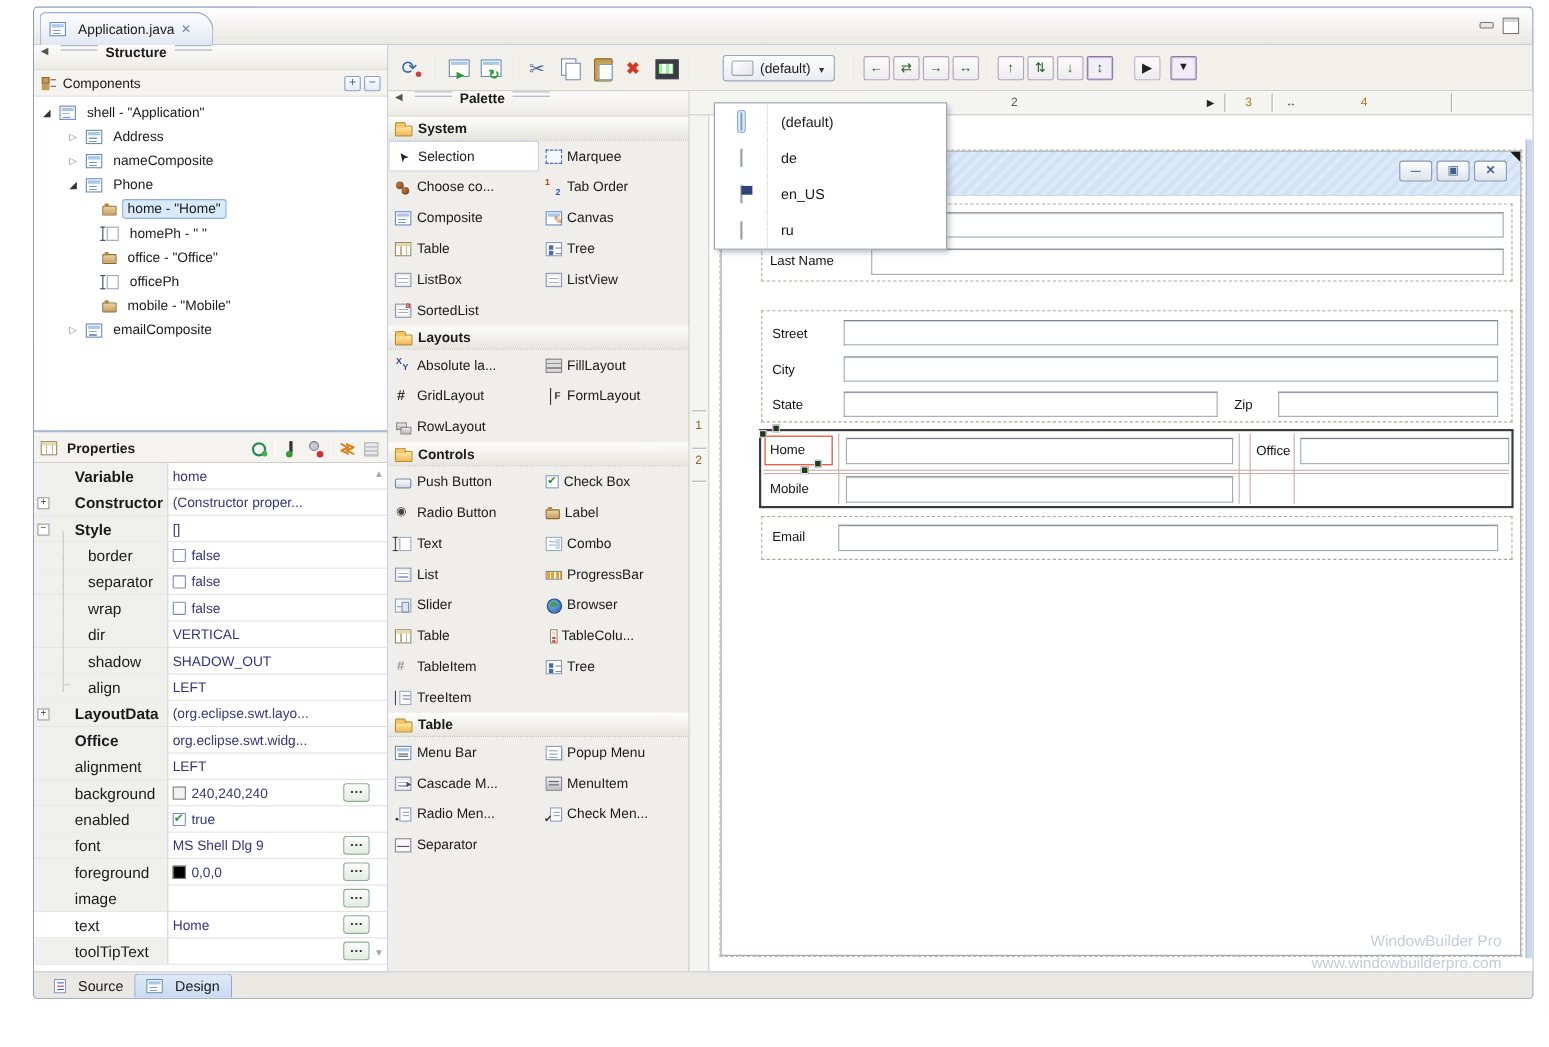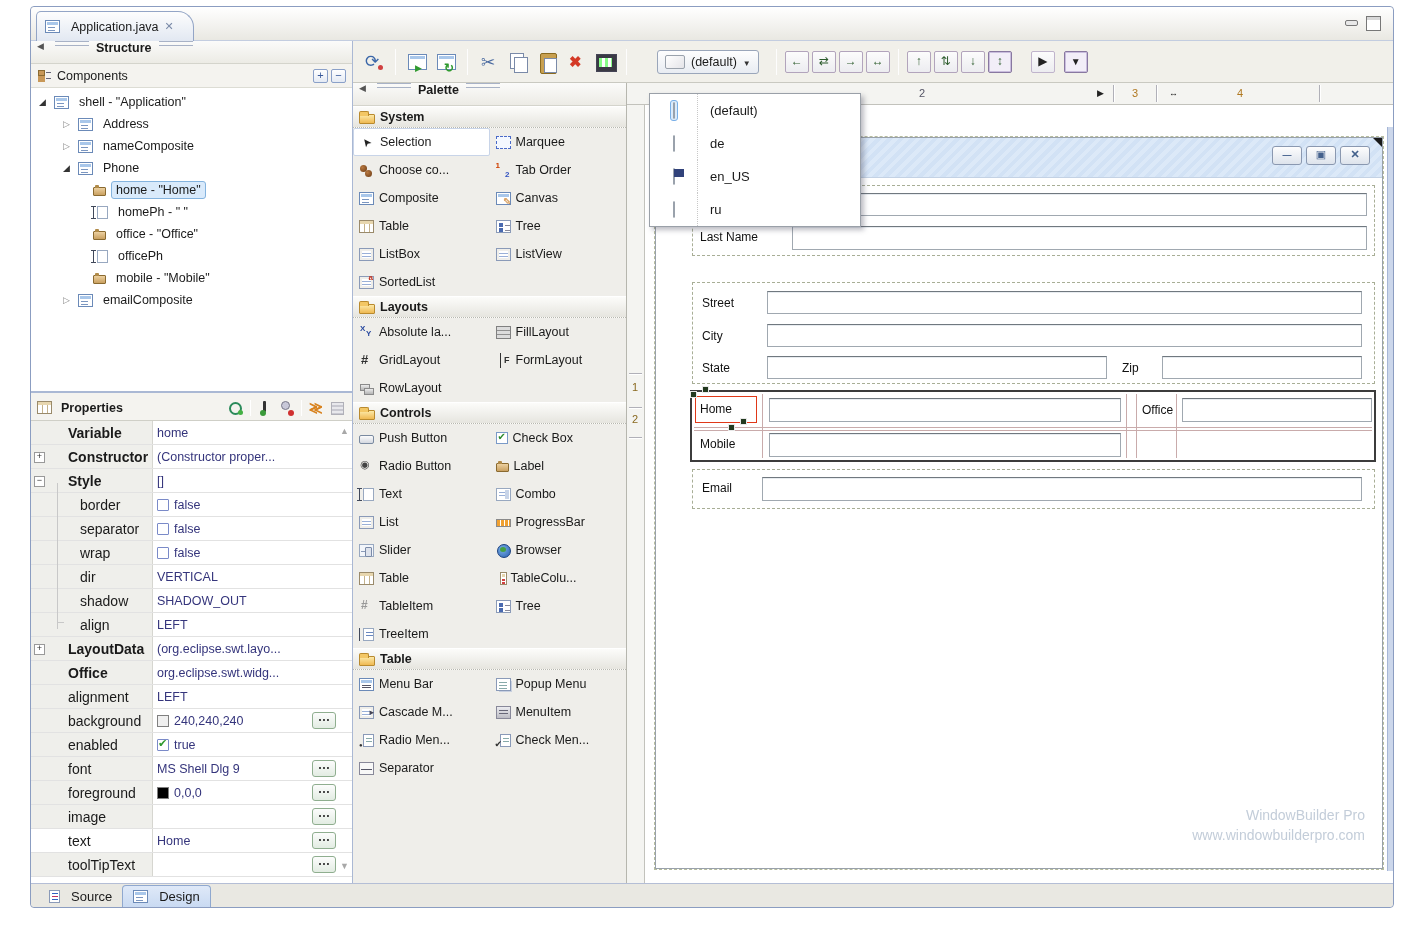--- a/index.html
+++ b/index.html
@@ -299,21 +299,21 @@
   .dashbox { position:absolute; border:1px dashed #a8ae96; }
   .flabel { position:absolute; font-size:12px; color:#111; white-space:nowrap; }
   .ffield { position:absolute; background:#fff; border:1px solid #a0a8b0; border-top:1px solid #70787f;
             box-shadow:inset 0 1px 0 #e8ecf0; }
   .phonebox { position:absolute; border:2px solid #3c3c3c; background:#fff; }
   .pline-h { position:absolute; left:2px; right:2px; height:1px; background:#c9abab; }
   .pline-v { position:absolute; top:2px; bottom:2px; width:1px; background:#c9abab; }
   .redsel { position:absolute; border:1px solid #e03818; }
   .hnd { position:absolute; width:7px; height:7px; background:#22391f; border:1px solid #e8e8e8; }
 
-  .watermark { position:absolute; right:28px; top:700px; text-align:right; color:#c3cdd9; font-size:14px; line-height:20px; }
+  .watermark { position:absolute; right:28px; top:740px; text-align:right; color:#c3cdd9; font-size:14px; line-height:20px; }
 
   
   .bottombar { position:absolute; left:0; right:0; bottom:0; height:24px; background:#e9e8e2;
                border-top:1px solid #b4bed6; border-radius:0 0 4px 4px; display:flex; align-items:flex-end; padding-left:8px; }
   .btab { height:22px; display:flex; align-items:center; gap:6px; padding:0 10px; font-size:13px; }
   .btab.active { background:linear-gradient(#dfe9f8,#c9daf2); border:1px solid #8fa8cf; border-bottom:none;
                  border-radius:4px 4px 0 0; }
 
   
   .lmenu { position:absolute; left:618px; top:86px; width:212px; background:#fff; border:1px solid #9aa0a8;

